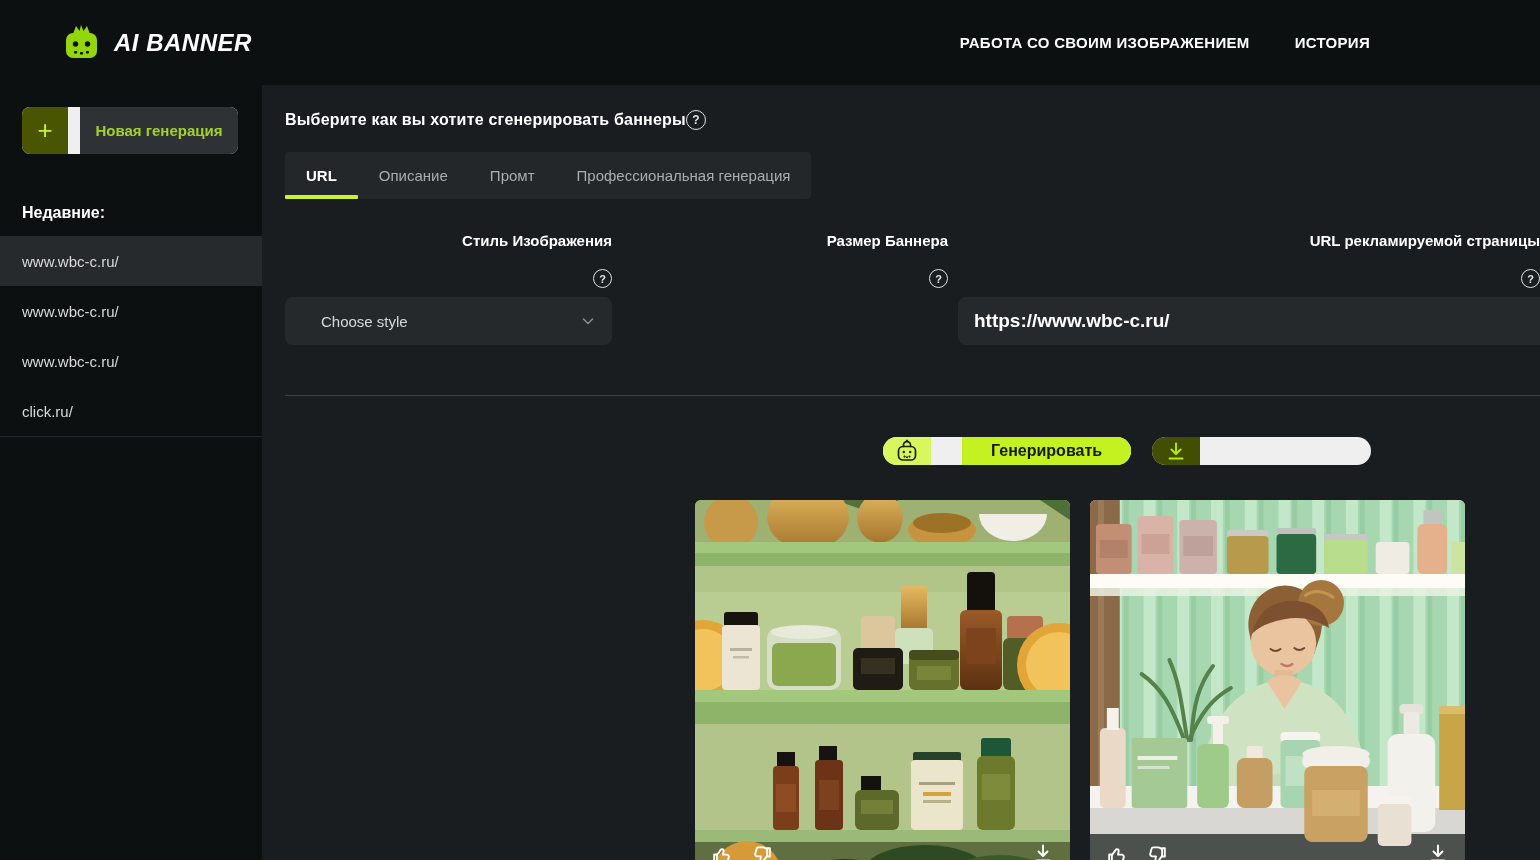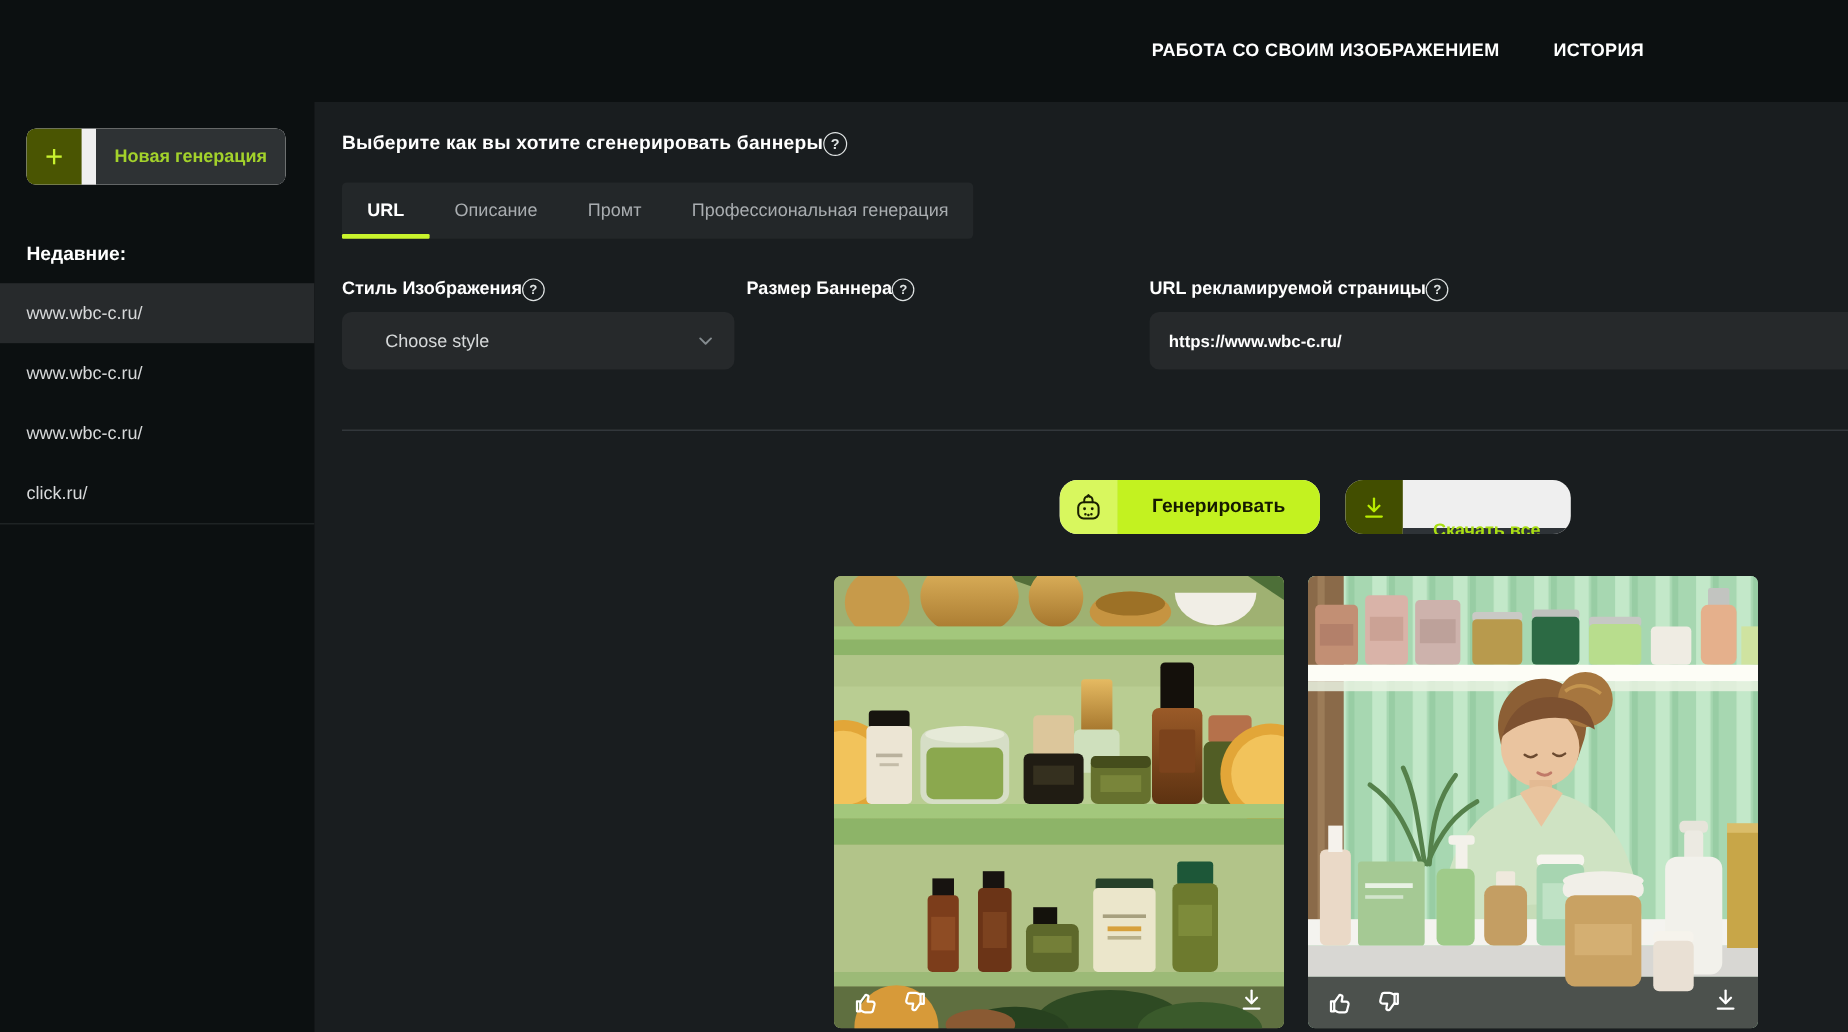--- a/index.html
+++ b/index.html
@@ -64,55 +64,69 @@
     padding:0 21px; height:47px; display:flex; align-items:center;
     font-size:15px; color:#a9adb0; cursor:pointer; position:relative; white-space:nowrap;
   }
   .tab.active { color:#fff; font-weight:700; }
   .tab.active::after {
     content:""; position:absolute; left:0; right:0; bottom:0;
     height:4px; background:#c9f42c; border-radius:1px;
   }
   .form-row { display:flex; gap:10px; margin-top:33px; }
   .f-col1 { width:327px; } .f-col2 { width:326px; } .f-col3 { flex:1; min-width:0; }
-  .f-label { display:flex; align-items:flex-start; gap:0; font-size:15px; font-weight:700; margin-bottom:9px; }
+  .f-label { display:flex; align-items:flex-end; gap:20px; font-size:15px; font-weight:700; margin-bottom:9px;flex-direction:column; }
   .field {
     height:48px; background:#26292b; border-radius:8px;
     display:flex; align-items:center; padding:0 16px; font-size:15px; cursor:pointer;
   }
   .field .sel-value { color:#d6d9da;margin-left:20px; }
   .field .sel-value.strong { color:#fff; font-weight:700; }
   .field .chev { margin-left:auto; display:flex; }
   .field.url-field { border-radius:8px 0 0 8px; cursor:text; }
   .url-input {
     background:transparent; border:none; outline:none; color:#fff;
-    font-weight:700; font-size:14px; font-family:inherit; width:100%;
+    font-weight:700; font-size:19px; font-family:inherit; width:100%;
   }
   .divider { height:1px; background:#3a3f42; margin-top:50px; margin-right:0; }
   
   .actions { display:flex; gap:21px; margin-top:41px; margin-left:598px; }
-  .split-btn { display:flex; height:45px; border-radius:15px; overflow:hidden; cursor:pointer; border:none; padding:0; font-family:inherit; }
+  .split-btn { display:flex; height:28px; border-radius:15px; overflow:hidden; cursor:pointer; border:none; padding:0; font-family:inherit;gap:31px; }
   .split-btn .icon-box { width:48px; display:flex; align-items:center; justify-content:center; flex-shrink:0; }
   .split-btn .text-box { display:flex; align-items:center; font-weight:700; white-space:nowrap; }
   .btn-generate .icon-box { background:#d8f75e; }
   .btn-generate .text-box { background:#c3f220; color:#161a00; font-size:16px; padding:0 29px; }
   .btn-download .icon-box { background:#424e00; }
   .btn-download .text-box { background:#2e3337; color:#a9de14; font-size:15px; padding:0 25px;margin-top:40px; }
   
   .results { display:flex; gap:20px; margin-top:35px; margin-left:410px; }
   .card { width:375px; height:377px; border-radius:6px; overflow:hidden; position:relative; flex-shrink:0; background:#222; }
   .card .scene { display:block; width:100%; height:100%; }
   .overlay-left { position:absolute; left:15px; bottom:9px; display:flex; gap:14px; }
   .overlay-right { position:absolute; right:15px; bottom:12px; display:flex; }
   .icon-btn { background:none; border:none; padding:0; cursor:pointer; display:flex; }
 </style>
 </head>
 <body>
 
 <header class="header">
+  <div class="logo">
+    <span style="display:flex;">
+      <svg width="42" height="40" viewBox="0 0 42 40">
+        <path d="M13 11 L16 3 L19.5 8 L21 2 L23.5 8 L27 3 L30 11 Z" fill="#93d70b"></path>
+        <rect x="6" y="10" width="31" height="25" rx="7" fill="#93d70b"></rect>
+        <circle cx="15.5" cy="21" r="2.7" fill="#0c1011"></circle>
+        <circle cx="27.5" cy="21" r="2.7" fill="#0c1011"></circle>
+        <rect x="14" y="28" width="3.2" height="2.6" rx="1" fill="#0c1011"></rect>
+        <rect x="19.9" y="28.9" width="3.2" height="2.6" rx="1" fill="#0c1011"></rect>
+        <rect x="25.8" y="28" width="3.2" height="2.6" rx="1" fill="#0c1011"></rect>
+      </svg>
+    </span>
+    <span class="brand">AI BANNER</span>
+  </div>
   <nav class="nav">
     <button class="nav-item">РАБОТА СО СВОИМ ИЗОБРАЖЕНИЕМ</button>
     <button class="nav-item">ИСТОРИЯ</button>
   </nav>
 </header>
 
 <div class="layout">
 
   <aside class="sidebar">
     <button class="new-gen">

